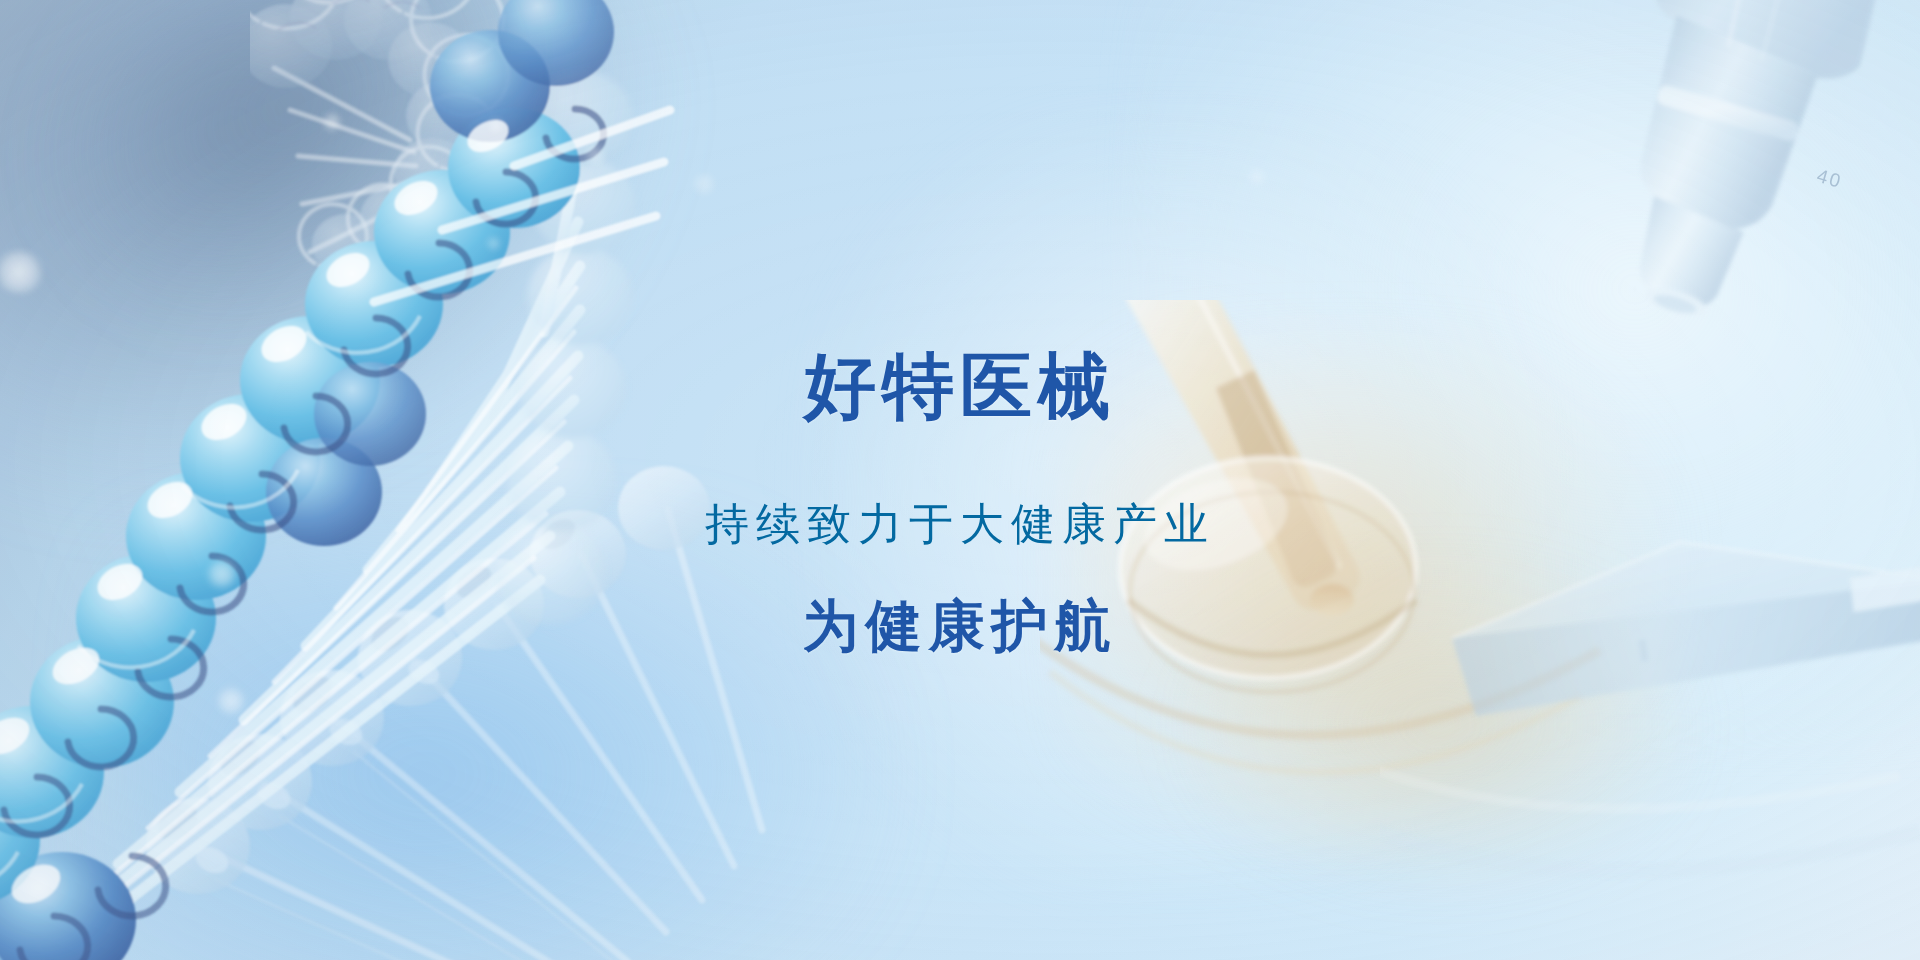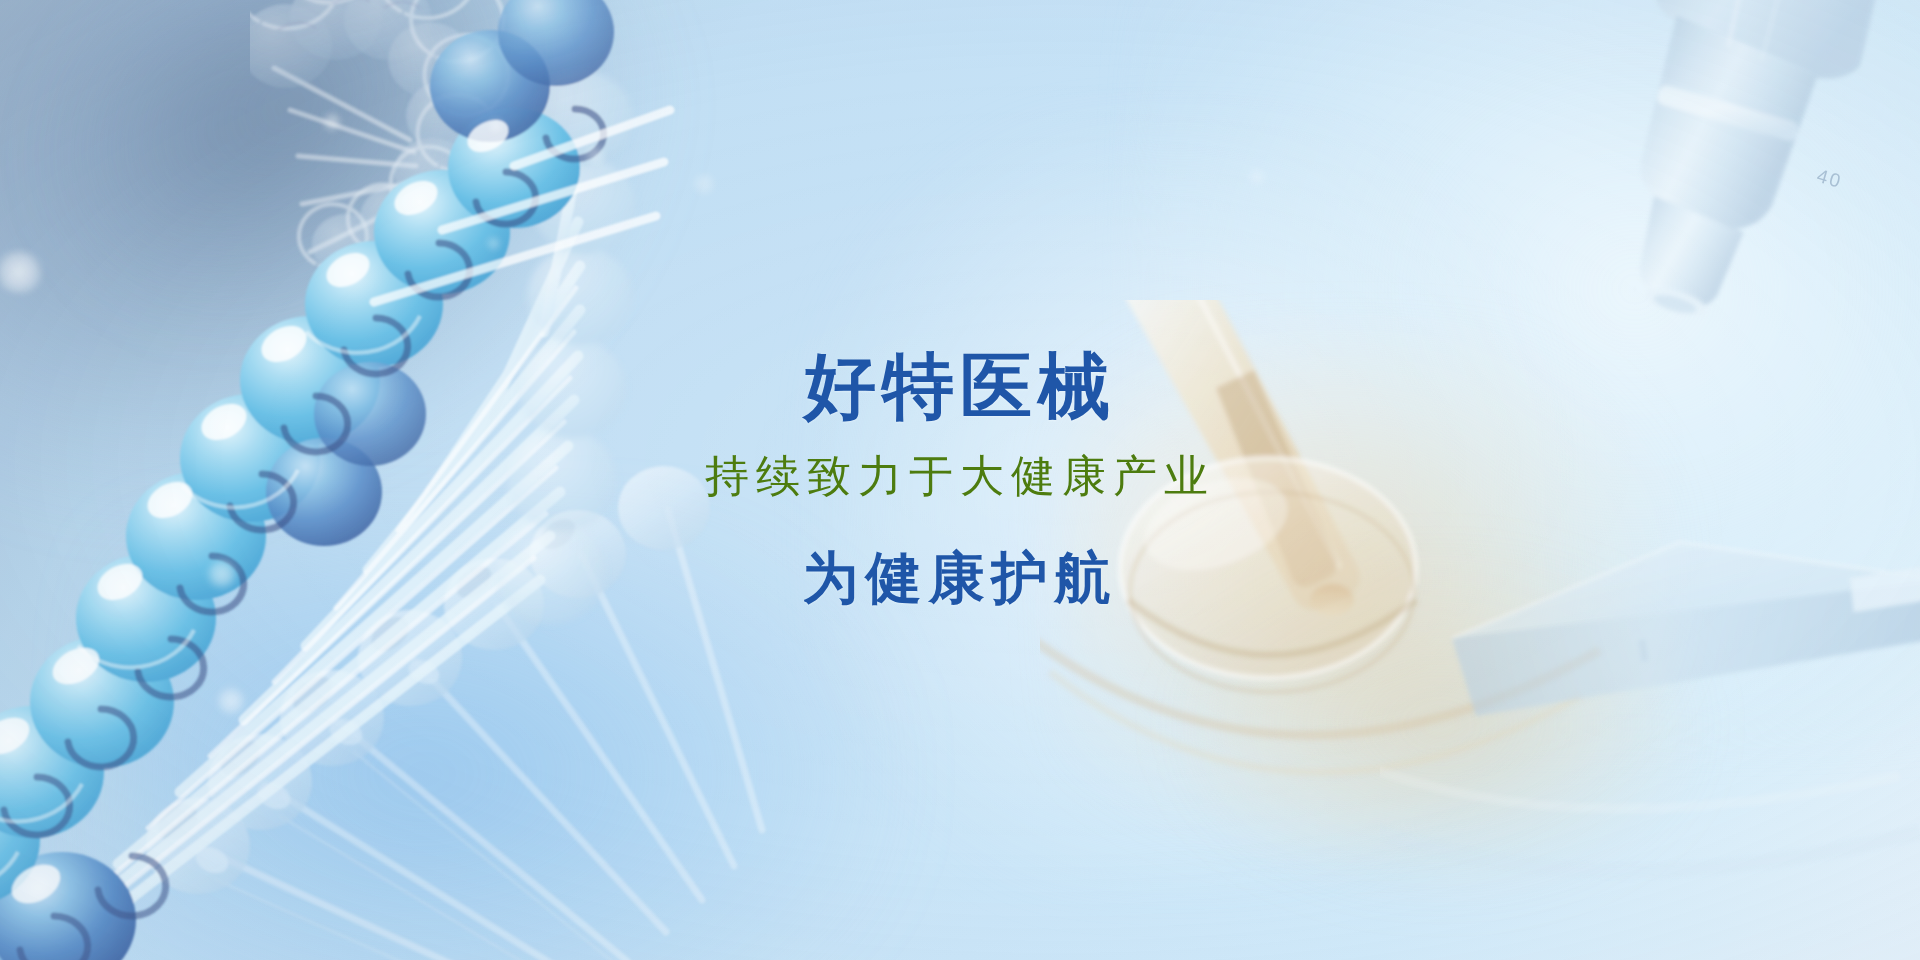--- a/index.html
+++ b/index.html
@@ -161,24 +161,24 @@
     font-weight: bold;
     color: #1f56a8;
     letter-spacing: 6px;
     line-height: 1;
     margin: 0;
     text-shadow: 0 1px 2px rgba(255,255,255,0.35);
   }
   .title-sub {
     font-size: 44px;
     font-weight: normal;
-    color: #4d7c0f;
+    color: #0369a1;
     letter-spacing: 7px;
     line-height: 1;
-    margin: 32px 0 0 0;
+    margin: 80px 0 0 0;
   }
   .title-slogan {
     font-size: 56px;
     font-weight: bold;
     color: #1f56a8;
     letter-spacing: 7px;
     line-height: 1;
     margin: 52px 0 0 0;
     text-shadow: 0 1px 2px rgba(255,255,255,0.3);
   }

